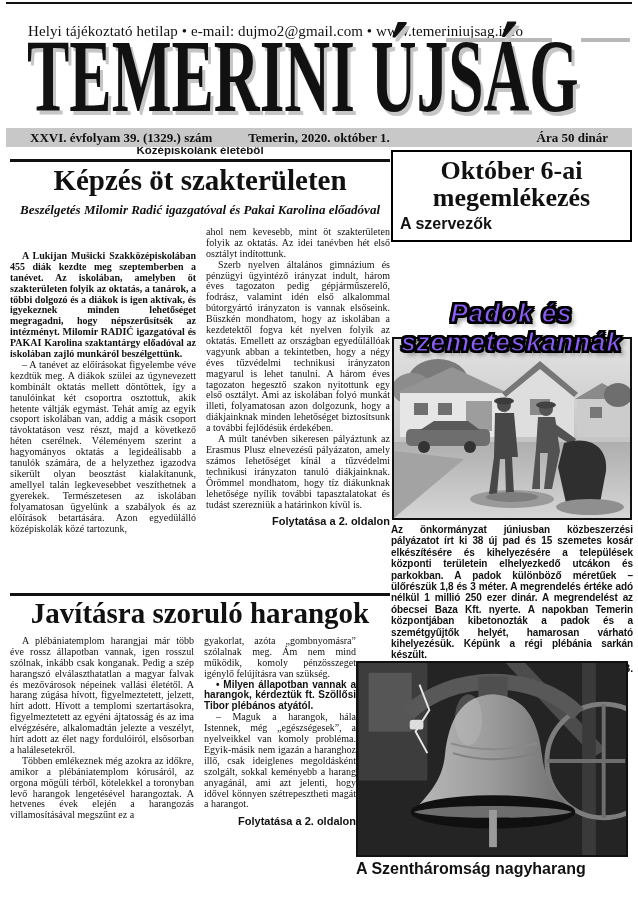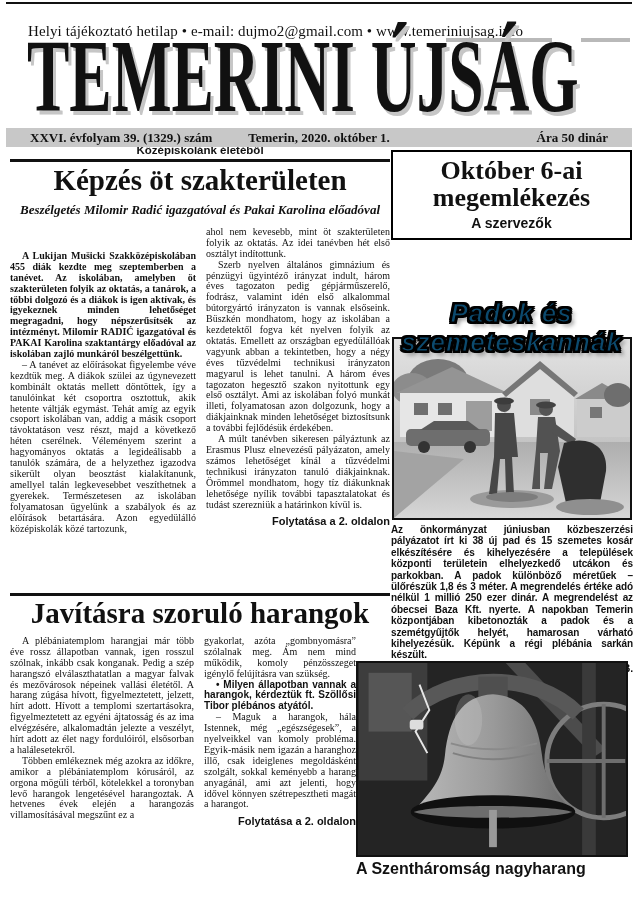--- a/index.html
+++ b/index.html
@@ -42,26 +42,26 @@
   
   .memorial {
     position:absolute; left:391px; top:150px; width:241px;
     border:2px solid #000; padding:5px 7px 7px; background:#fff;
   }
   .memorial .title { text-align:center; font-weight:bold; font-size:26px; line-height:1.05; }
   .memorial .body {
     font-family:"Liberation Sans", sans-serif; font-weight:bold; font-size:10.5px;
     line-height:12.2px; text-align:justify; margin-top:6px; text-indent:10px;
   }
-  .memorial .sig { font-family:"Liberation Sans", sans-serif; font-weight:bold; font-size:14px; text-align:center; margin-top:3px; }
+  .memorial .sig { font-family:"Liberation Sans", sans-serif; font-weight:bold; font-size:16px; text-align:left; margin-top:3px; }
   
   .bench-overlay {
     position:absolute; left:391px; top:299px; width:241px; z-index:3; text-align:center;
     font-family:"Liberation Sans", sans-serif; font-weight:bold; font-style:italic;
-    font-size:26px; line-height:29px; letter-spacing:1px; color:#0c4a6e;
+    font-size:26px; line-height:29px; letter-spacing:1px; color:#8b5cf6;
     -webkit-text-stroke:1.2px #000;
     text-shadow:-2px -2px 0 #000, 2px -2px 0 #000, -2px 2px 0 #000, 2px 2px 0 #000,
                 -2px 0 0 #000, 2px 0 0 #000, 0 -2px 0 #000, 0 2px 0 #000,
                 4px 4px 4px rgba(0,0,0,.45);
   }
   .bench-photo {
     position:absolute; left:392px; top:337px; width:240px; height:183px;
     border:2px solid #111; background:#cfcfcf;
   }
   .bench-caption {

